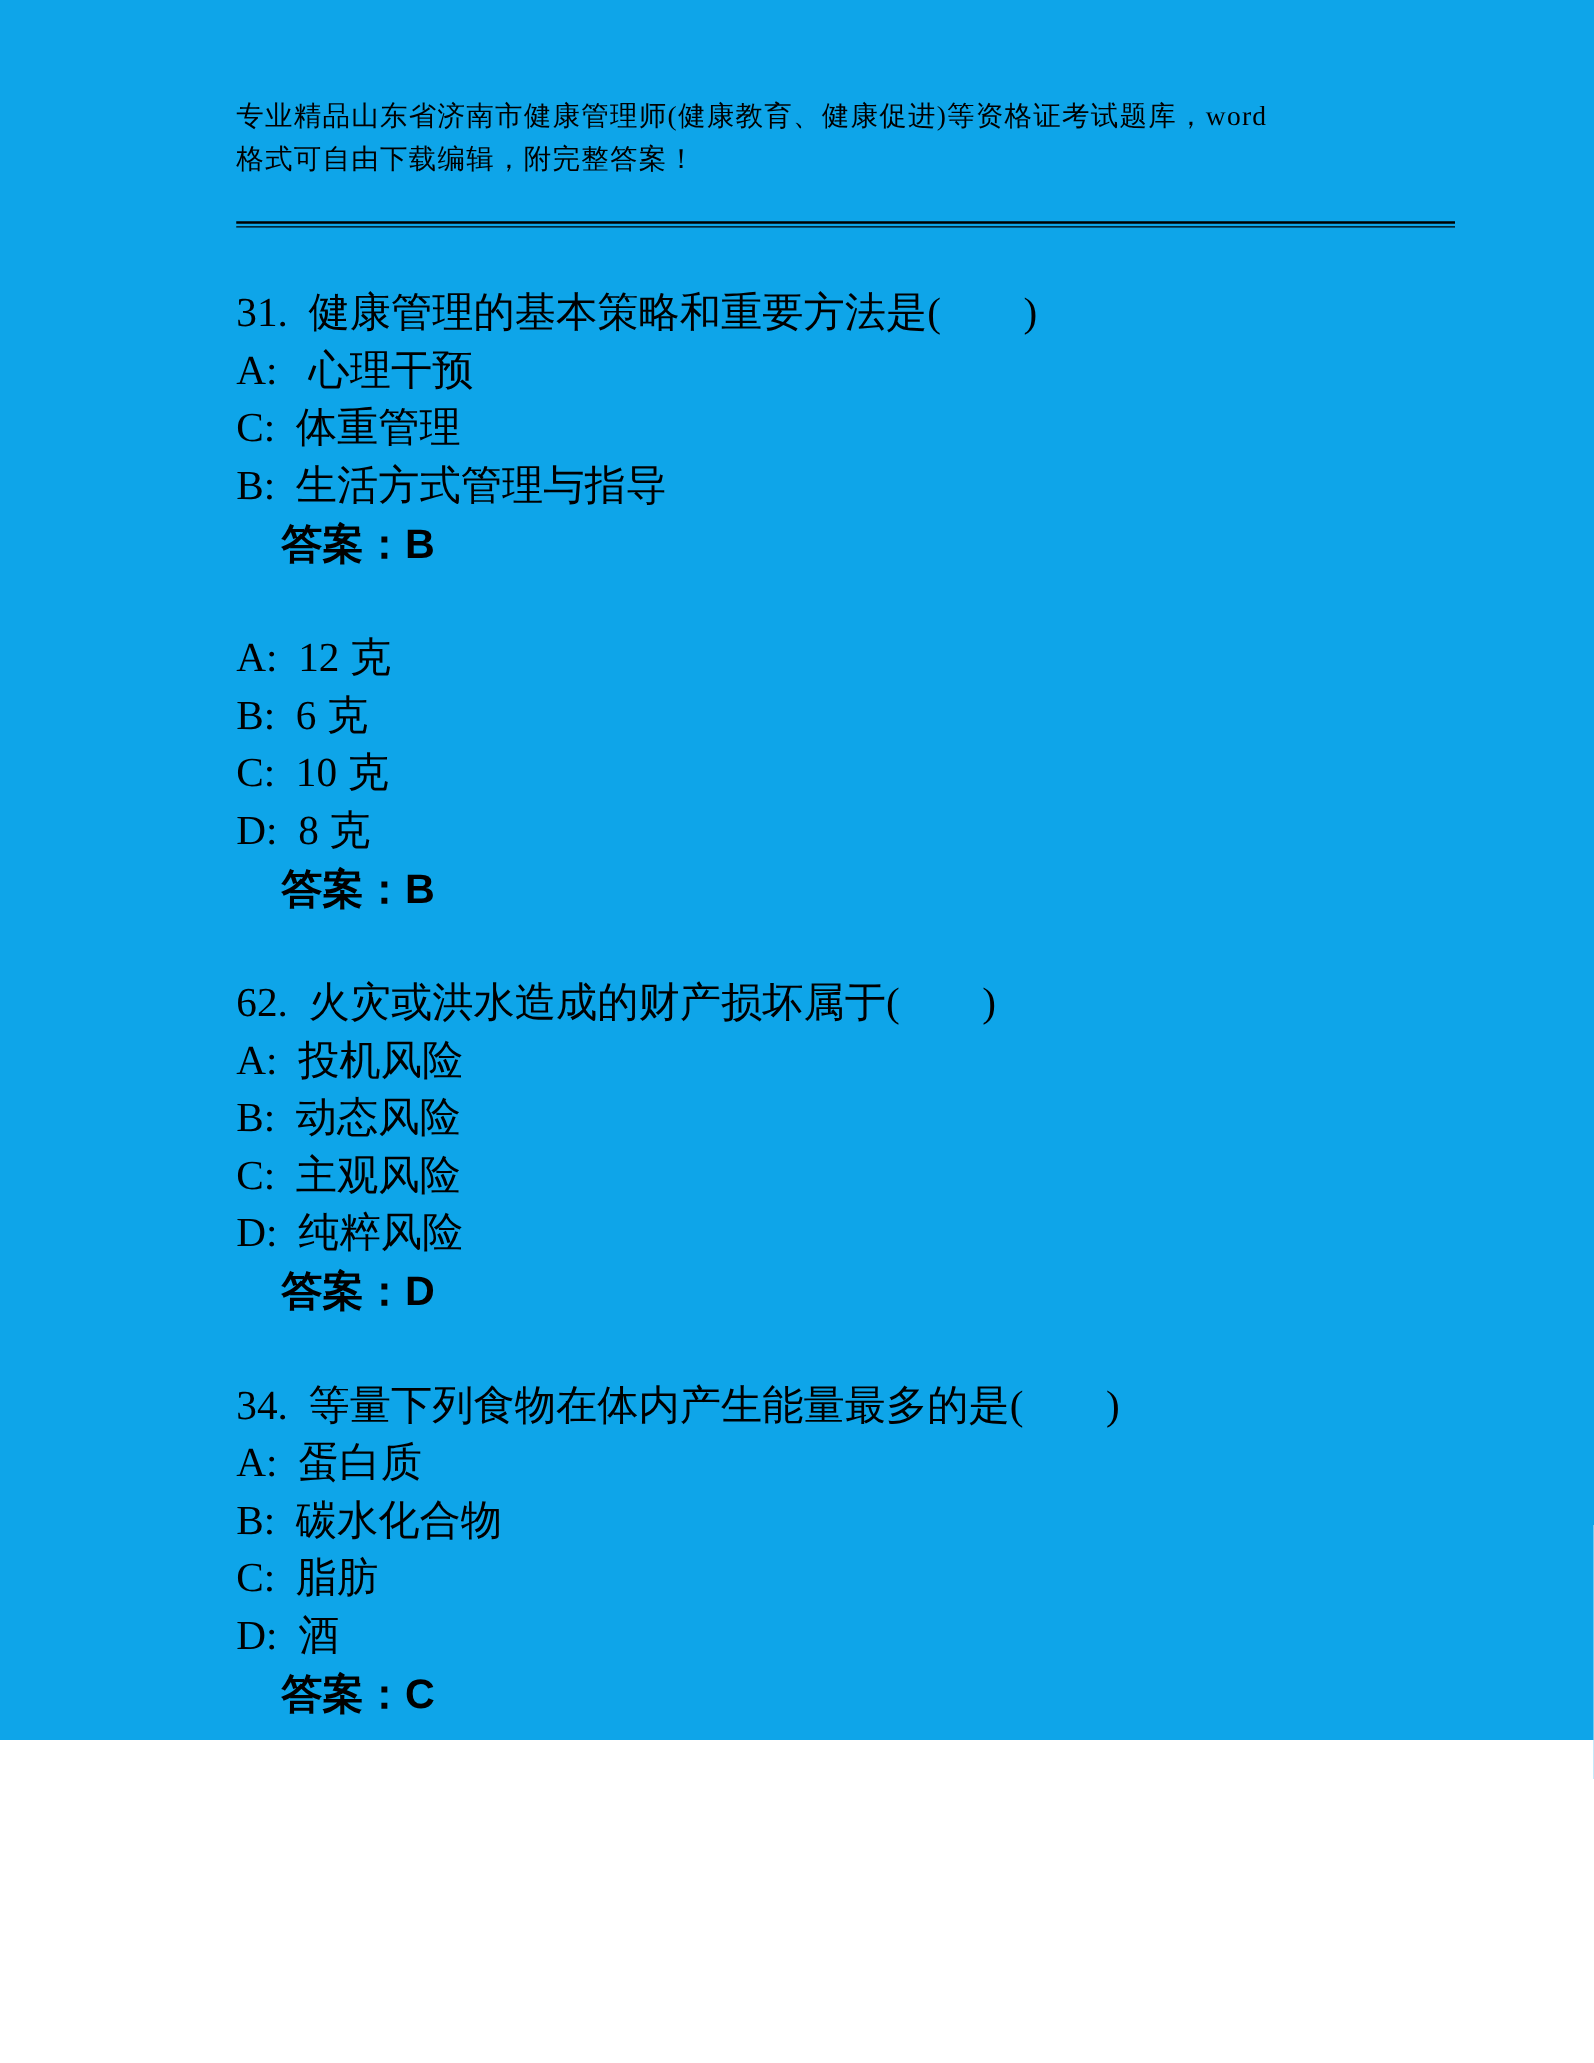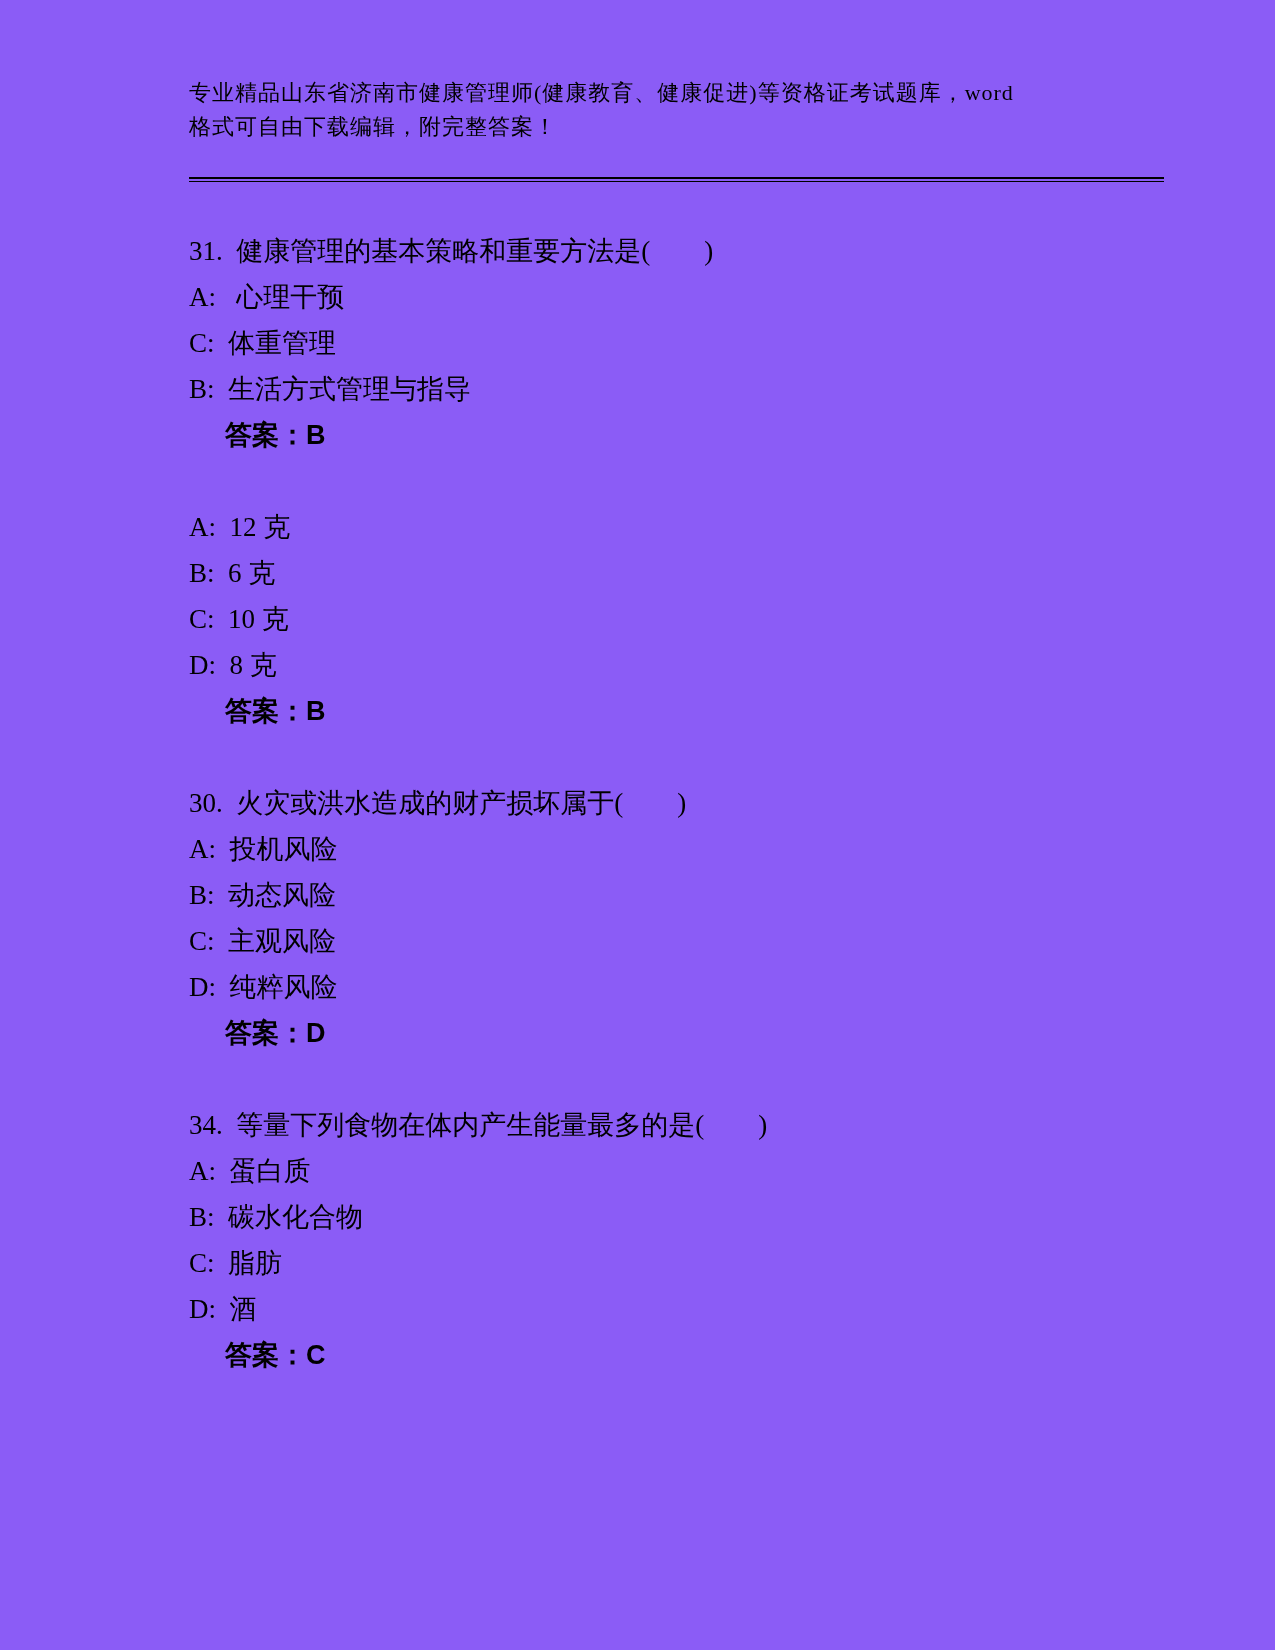--- a/index.html
+++ b/index.html
@@ -3,22 +3,22 @@
 <meta charset="utf-8">
 <style>
   html, body {
     margin: 0;
     padding: 0;
     background: #ffffff;
   }
   .page {
     position: relative;
     width: 1275px;
-    height: 1650px;
-    background: #8b5cf6;
+    height: 1392px;
+    background: #0ea5e9;
     color: #000000;
     font-family: "Liberation Serif", "DejaVu Serif", serif;
     overflow: hidden;
   }
   .content {
     margin-left: 189px;
     width: 975px;
   }
   .header-text {
     padding-top: 76px;
@@ -28,21 +28,21 @@
     letter-spacing: 1px;
   }
   .header-rule {
     margin-top: 33px;
     height: 2px;
     border-top: 2px solid #000000;
     border-bottom: 1px solid #000000;
   }
   .question {
     margin-top: 46px;
-    font-size: 27px;
+    font-size: 33px;
     line-height: 46px;
   }
   .question:first-child {
     margin-top: 6px;
   }
   .q-title, .option, .answer {
     white-space: pre-wrap;
   }
   .answer {
     font-family: "Liberation Sans", "DejaVu Sans", sans-serif;
@@ -70,21 +70,21 @@
 
     <section class="question">
       <div class="option">A:  12 克</div>
       <div class="option">B:  6 克</div>
       <div class="option">C:  10 克</div>
       <div class="option">D:  8 克</div>
       <div class="answer">答案：B</div>
     </section>
 
     <section class="question">
-      <div class="q-title">30.  火灾或洪水造成的财产损坏属于(　　)</div>
+      <div class="q-title">62.  火灾或洪水造成的财产损坏属于(　　)</div>
       <div class="option">A:  投机风险</div>
       <div class="option">B:  动态风险</div>
       <div class="option">C:  主观风险</div>
       <div class="option">D:  纯粹风险</div>
       <div class="answer">答案：D</div>
     </section>
 
     <section class="question">
       <div class="q-title">34.  等量下列食物在体内产生能量最多的是(　　)</div>
       <div class="option">A:  蛋白质</div>

